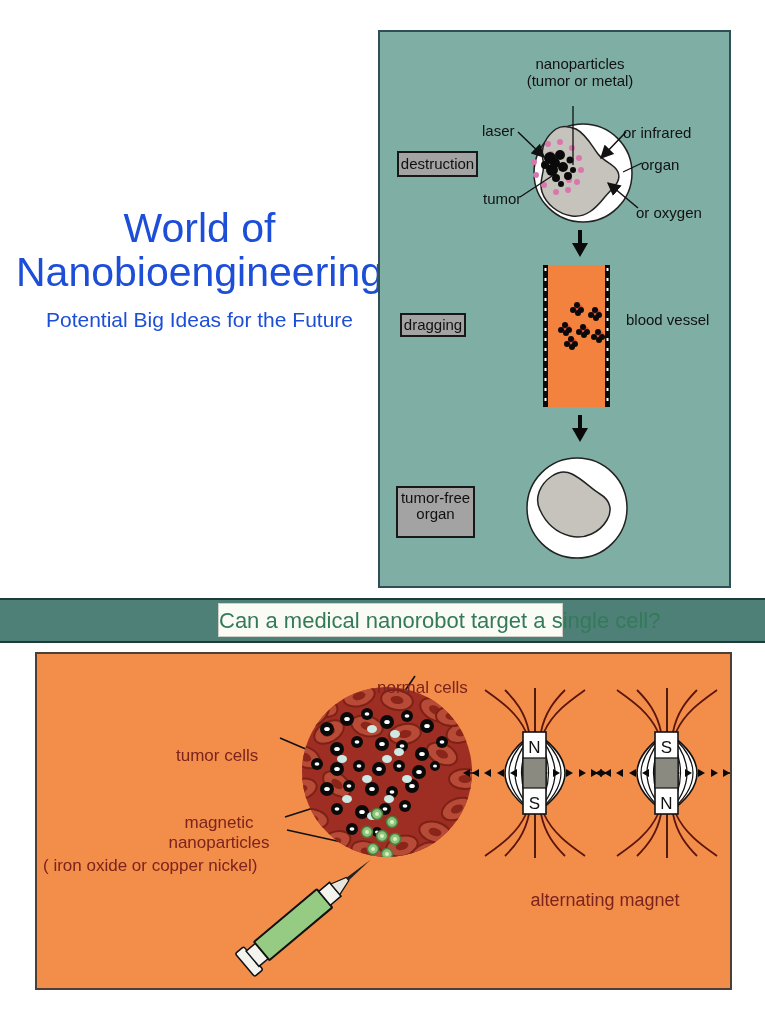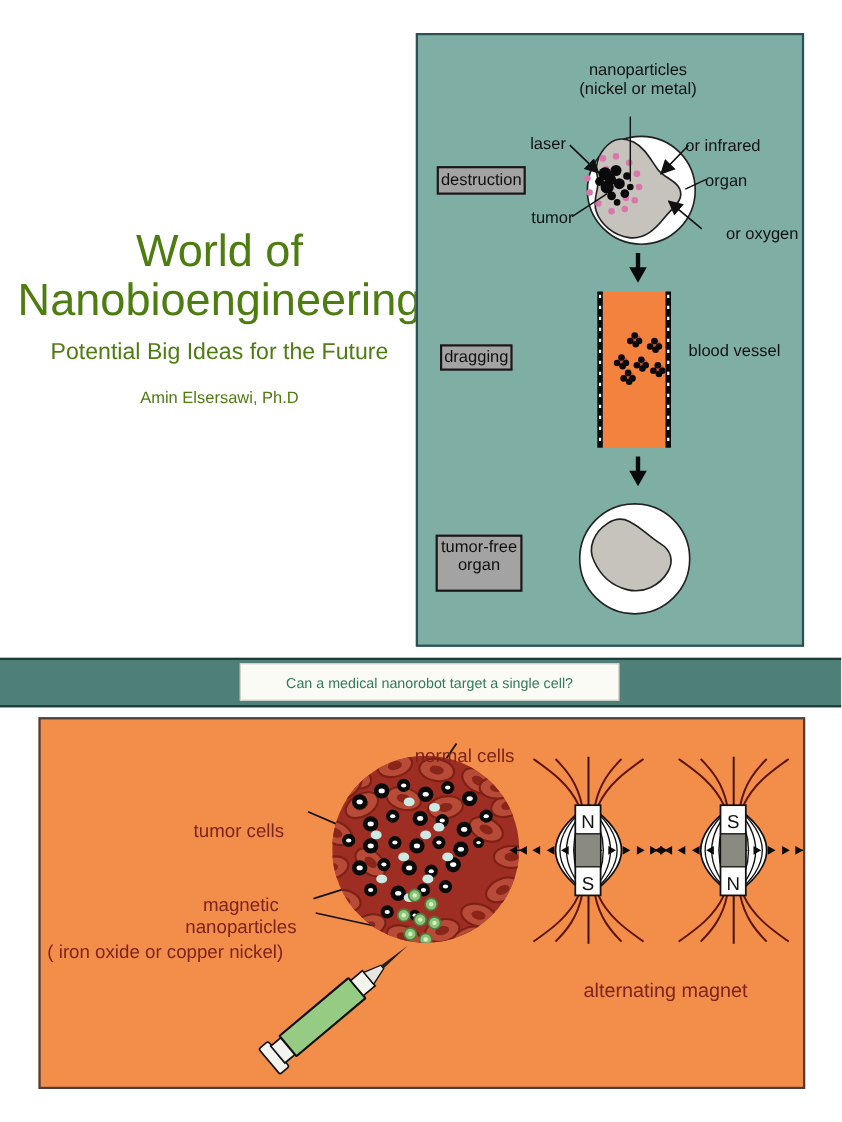--- a/index.html
+++ b/index.html
@@ -1,56 +1,55 @@
 <!DOCTYPE html>
 <html><head>
 <meta charset="utf-8">
 <style>
   html,body{margin:0;padding:0;background:#fff;}
   .page{position:relative;width:765px;height:1020px;background:#fff;overflow:hidden;
         font-family:"Liberation Sans",sans-serif;}
   
-  .title-block{position:absolute;left:12px;top:206px;width:375px;text-align:center;color:#4d7c0f;}
+  .title-block{position:absolute;left:12px;top:206px;width:375px;text-align:center;color:#1d4ed8;}
   .main-title{font-size:41px;line-height:1.08;font-weight:400;}
   .subtitle{font-size:21px;margin-top:13px;}
   .author{font-size:15px;margin-top:21px;}
   
   .teal-panel{position:absolute;left:378px;top:30px;width:353px;height:558px;
               background:#7fafa4;border:2px solid #2e4f55;box-sizing:border-box;}
   .teal-panel svg{position:absolute;left:0;top:0;}
   .d-label{position:absolute;font-size:15px;color:#111;white-space:nowrap;}
   .np-label{position:absolute;left:110px;top:24px;width:180px;text-align:center;
             font-size:15px;color:#111;line-height:1.12;}
   .orange-box{position:absolute;background:#a3a3a3;border:2px solid #181818;color:#101010;
               font-size:15px;text-align:center;box-sizing:border-box;}
   
   .banner{position:absolute;left:0;top:598px;width:765px;height:45px;background:#4e8077;
           border-top:2px solid #1e3c38;border-bottom:2px solid #1e3c38;box-sizing:border-box;}
   .banner-box{position:absolute;left:218px;top:3px;width:345px;height:34px;background:#fbfbf5;
-              border:1px solid #cfcfc6;color:#337a58;font-size:13px;text-align:center;
+              border:1px solid #cfcfc6;color:#337a58;font-size:22px;text-align:center;
               line-height:33px;white-space:nowrap;box-sizing:border-box;}
   
   .orange-panel{position:absolute;left:35px;top:652px;width:697px;height:338px;
                 background:#f38d4a;border:2px solid #4c3f38;box-sizing:border-box;}
   .orange-panel svg{position:absolute;left:0;top:0;}
   .oc-label{position:absolute;font-size:17px;color:#7b231d;white-space:nowrap;margin-top:24px;}
   .oc-center{text-align:center;line-height:1.15;}
 </style>
 </head>
 <body>
 
 <div class="page">
 
   <div class="title-block">
     <div class="main-title">
       <div>World of</div>
       <div>Nanobioengineering</div>
     </div>
     <div class="subtitle">Potential Big Ideas for the Future</div>
-    <div class="author">Amin Elsersawi, Ph.D</div>
   </div>
 
   <div class="teal-panel">
     <svg width="349" height="554" viewBox="0 0 349 554">
       <defs>
         <marker id="ah" viewBox="0 0 10 10" refX="9" refY="5" markerWidth="9" markerHeight="9" orient="auto">
           <path d="M0,0 L10,5 L0,10 Z" fill="#111"></path>
         </marker>
       </defs>
 
@@ -159,27 +158,27 @@
       </g>
 
       <circle cx="197" cy="476" r="50" fill="#fff" stroke="#222" stroke-width="1.5"></circle>
       <path d="M 172,444 C 160,452 154,466 160,478 C 165,489 174,500 190,504
                C 205,508 220,500 227,488 C 233,478 230,468 220,462
                C 210,456 204,448 192,442 C 184,438 178,440 172,444 Z" fill="#c6c3bd" stroke="#222" stroke-width="1.5"></path>
     </svg>
 
     <div class="np-label">
       <div>nanoparticles</div>
-      <div>(nickel or metal)</div>
+      <div>(tumor or metal)</div>
     </div>
     <div class="d-label" style="left:102px;top:90px;">laser</div>
     <div class="d-label" style="left:243px;top:92px;">or infrared</div>
     <div class="d-label" style="left:261px;top:124px;">organ</div>
     <div class="d-label" style="left:103px;top:158px;">tumor</div>
-    <div class="d-label" style="left:256px;top:172px;margin-left:24px;">or oxygen</div>
+    <div class="d-label" style="left:256px;top:172px;">or oxygen</div>
     <div class="orange-box" style="left:17px;top:119px;width:81px;height:26px;line-height:22px;">destruction</div>
     <div class="orange-box" style="left:20px;top:281px;width:66px;height:24px;line-height:20px;">dragging</div>
     <div class="d-label" style="left:246px;top:279px;">blood vessel</div>
     <div class="orange-box" style="left:16px;top:454px;width:79px;height:52px;line-height:16px;padding-top:2px;">
       <div>tumor-free</div>
       <div>organ</div>
     </div>
   </div>
 
   <div class="banner">

